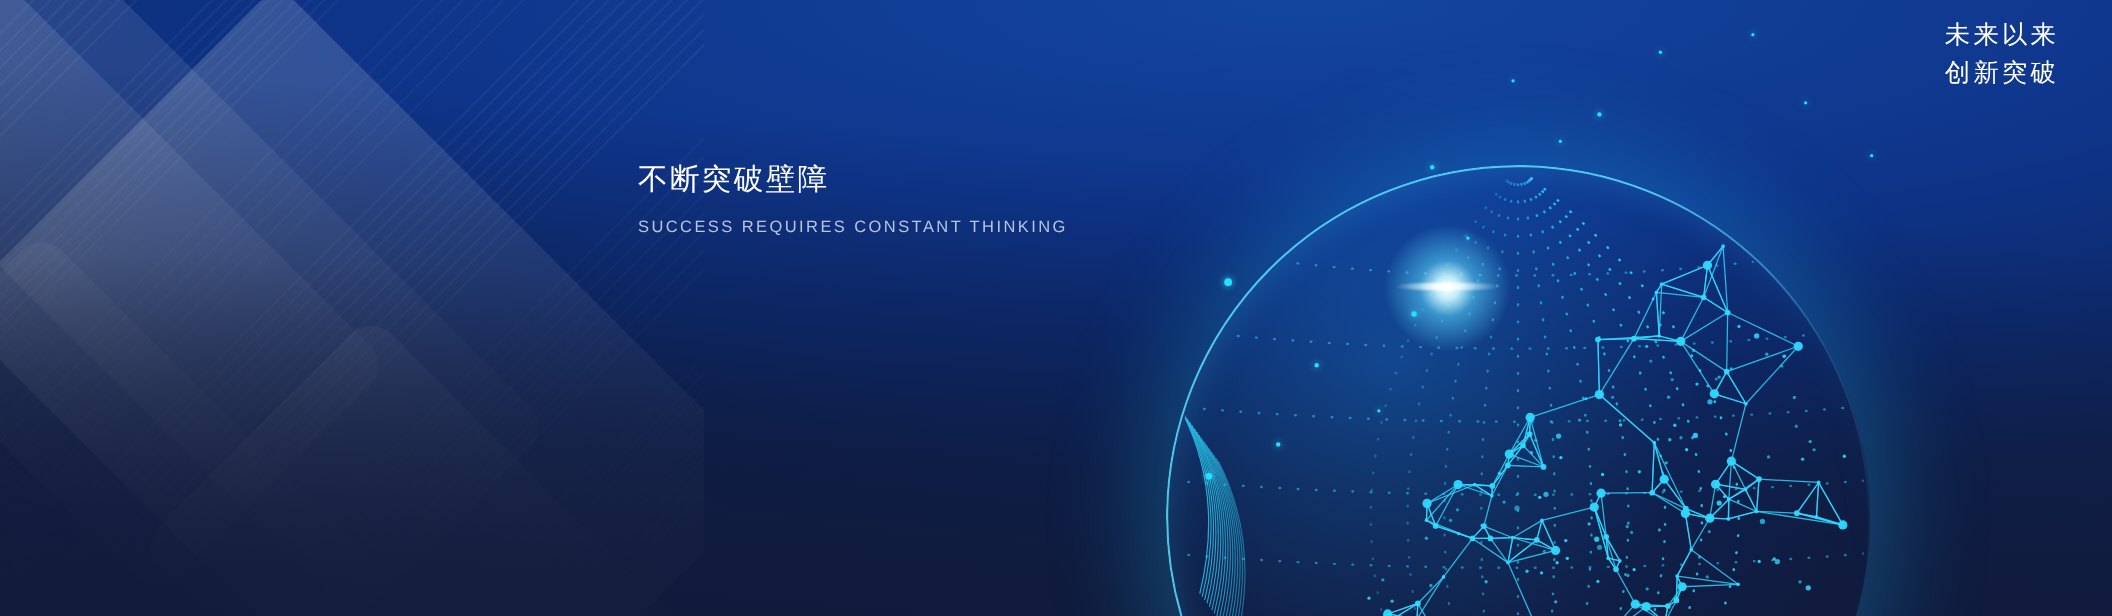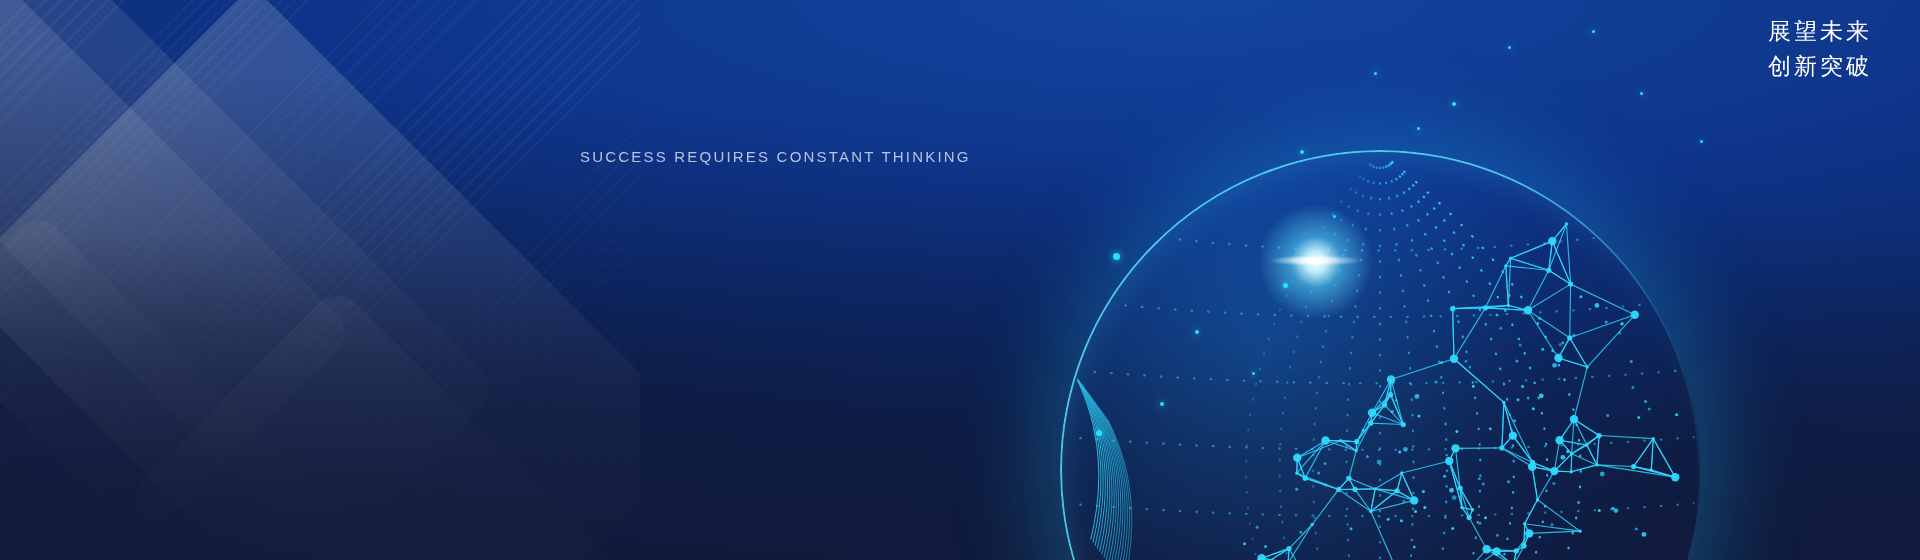--- a/index.html
+++ b/index.html
@@ -935,24 +935,25 @@
       <div class="spark" style="left: 1160px; top: 402px; width: 4px; height: 4px;"></div>
       <div class="spark" style="left: 1252px; top: 372px; width: 3px; height: 3px;"></div>
       <div class="spark" style="left: 1592px; top: 30px; width: 3px; height: 3px;"></div>
       <div class="spark" style="left: 1640px; top: 92px; width: 3px; height: 3px;"></div>
       <div class="spark" style="left: 1700px; top: 140px; width: 3px; height: 3px;"></div>
       <div class="spark" style="left: 1333px; top: 215px; width: 3px; height: 3px;"></div>
     </div>
 
   <div class="copy">
     <div class="sub-cn">
+      <div>不断突破壁障</div>
     </div>
     <div class="sub-en">
       <div>SUCCESS REQUIRES CONSTANT THINKING</div>
     </div>
   </div>
 
   <div class="corner">
-    <div>展望未来</div>
+    <div>未来以来</div>
     <div>创新突破</div>
   </div>
 
 </div>
 
 </body></html>

